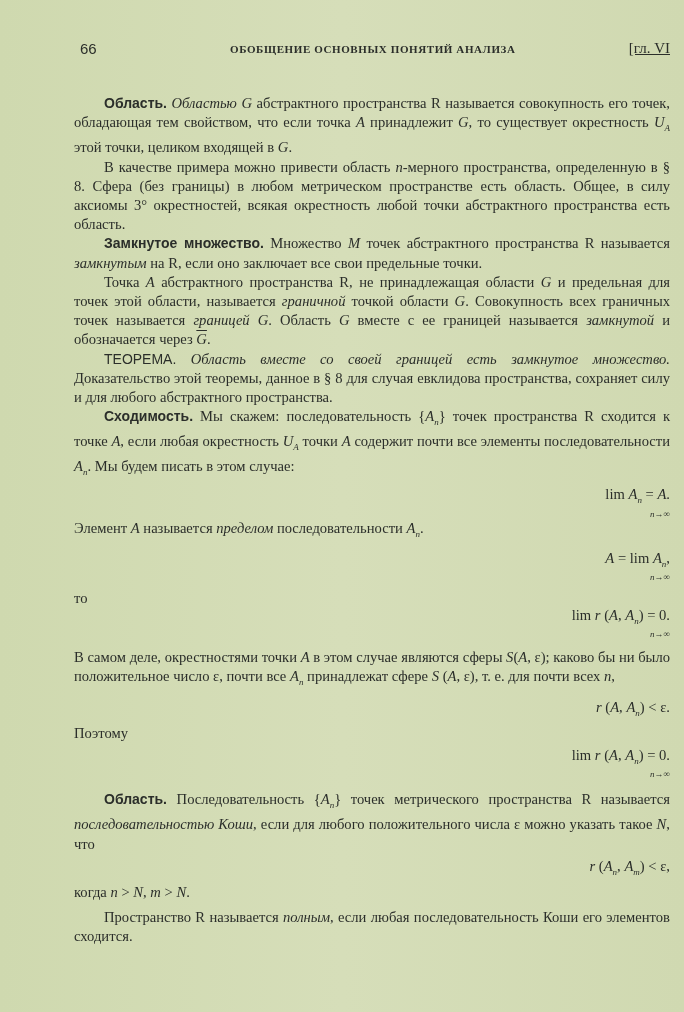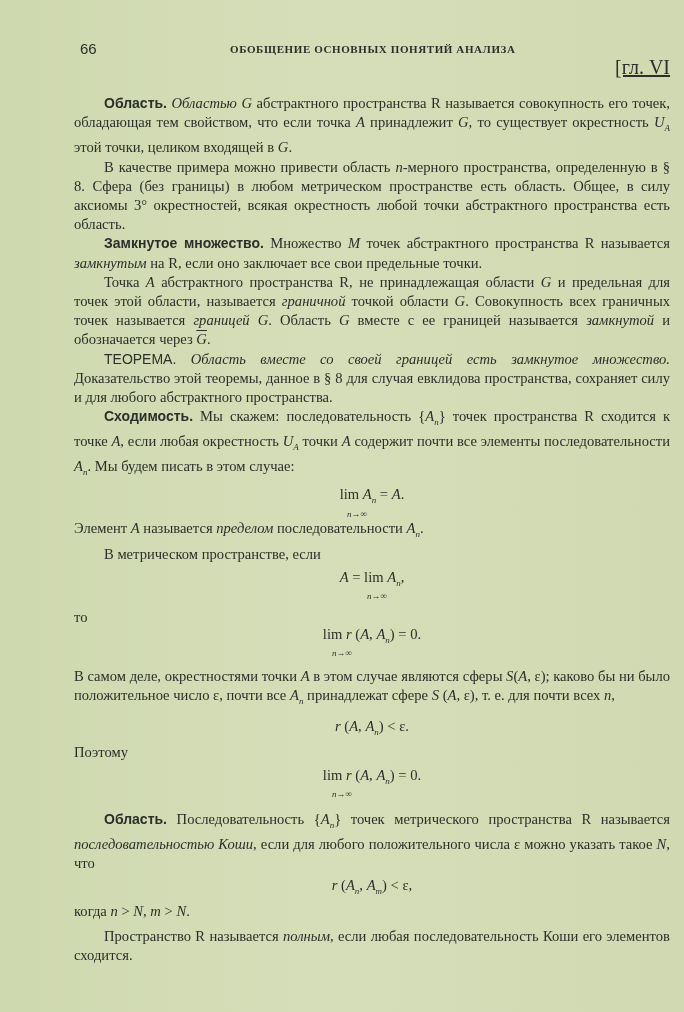--- a/index.html
+++ b/index.html
@@ -8,27 +8,27 @@
     background:#d3dcb4;
     background-image: linear-gradient(90deg, #cfd9af 0%, #d6deb9 50%, #d0d9b1 100%);
     color:#2b2e2a;
     font-family:"Liberation Serif", "DejaVu Serif", serif;
     position:relative;
   }
   .page { position:absolute; left:0; top:0; width:684px; height:788px; }
   .running-head { position:absolute; top:40px; left:80px; width:590px; height:20px; font-size:15px; }
   .running-head .num { position:absolute; left:0; top:0; font-family:"Liberation Sans", sans-serif; font-size:15px; }
   .running-head .title { position:absolute; left:150px; top:3px; font-size:11px; letter-spacing:0.6px; font-weight:bold; text-transform:uppercase; }
-  .running-head .chap { position:absolute; right:0; top:16px; font-size:20px;text-decoration:underline; }
+  .running-head .chap { position:absolute; right:0; top:0; font-size:15px;text-decoration:underline; }
   .body { position:absolute; left:74px; top:94px; width:596px; font-size:14.6px; line-height:19.2px; text-align:justify; }
   p { margin:0; text-indent:30px; }
   p.noind { text-indent:0; }
   b { font-family:"Liberation Sans", sans-serif; font-weight:bold; font-size:14px; }
   i { font-style:italic; }
-  .formula { text-align:center; margin:3px 0 0 0; height:34px; position:relative; text-indent:0; }
+  .formula { text-align:right; margin:3px 0 0 0; height:34px; position:relative; text-indent:0; }
   .formula .main { display:block; }
   .formula .sub { display:block; font-size:9px; line-height:10px; margin-top:-2px; font-style:italic; }
   .formula.short { height:26px; }
   .spacer6 { height:6px; }
 </style>
 </head>
 <body>
 
 <div class="page">
 
@@ -52,21 +52,20 @@
 
     <p><b>Сходимость.</b> Мы скажем: последовательность {<i>A</i><sub style="font-size:9px"><i>n</i></sub>} точек пространства R сходится к точке <i>A</i>, если любая окрестность <i>U</i><sub style="font-size:9px"><i>A</i></sub> точки <i>A</i> содержит почти все элементы последовательности <i>A</i><sub style="font-size:9px"><i>n</i></sub>. Мы будем писать в этом случае:</p>
 
     <div class="formula">
       <span class="main">lim <i>A</i><sub style="font-size:9px"><i>n</i></sub> = <i>A</i>.</span>
       <span class="sub" style="margin-left:-30px">n→∞</span>
     </div>
 
     <p class="noind">Элемент <i>A</i> называется <i>пределом</i> последовательности <i>A</i><sub style="font-size:9px"><i>n</i></sub>.</p>
 
-    <p>В метрическом пространстве, если</p>
 
     <div class="formula" style="height:40px;margin-top:4px">
       <span class="main"><i>A</i> = lim <i>A</i><sub style="font-size:9px"><i>n</i></sub>,</span>
       <span class="sub" style="margin-left:10px">n→∞</span>
     </div>
 
     <p class="noind">то</p>
 
     <div class="formula" style="margin-top:-2px;height:42px">
       <span class="main">lim <i>r</i> (<i>A</i>, <i>A</i><sub style="font-size:9px"><i>n</i></sub>) = 0.</span>

